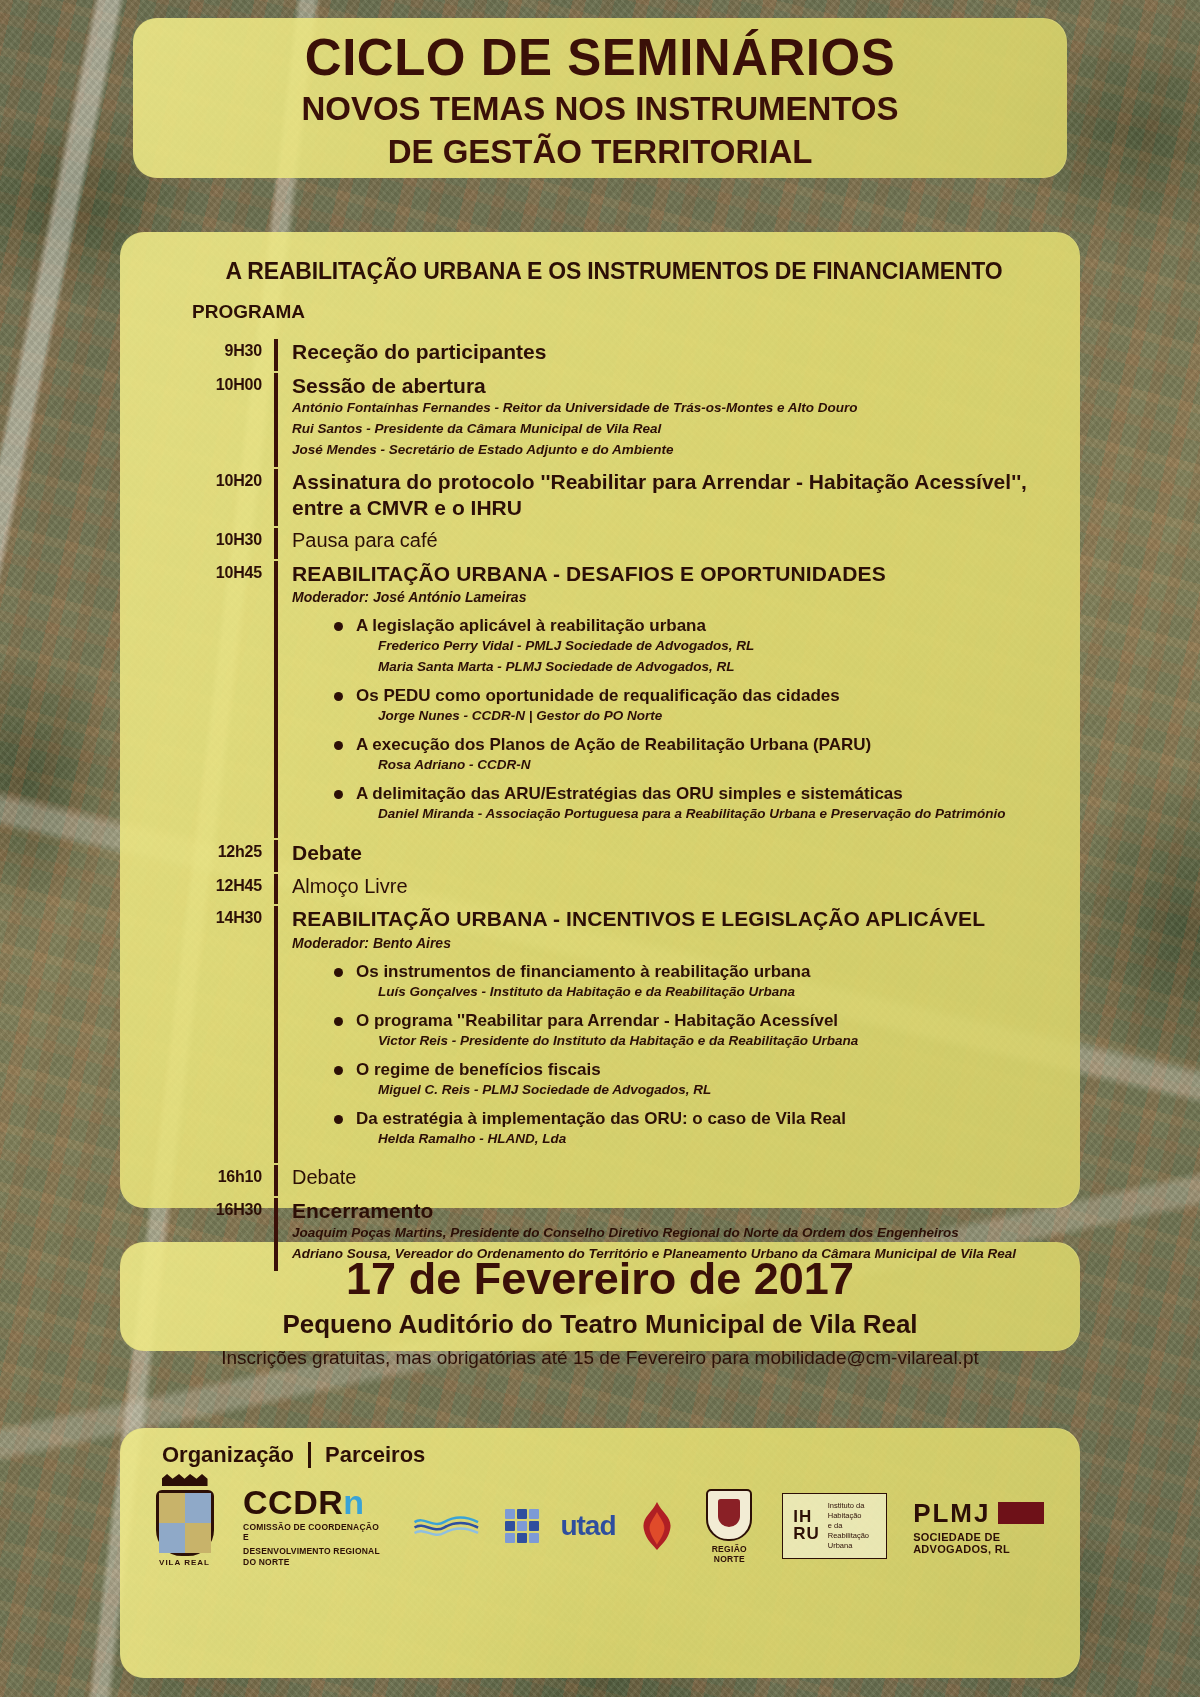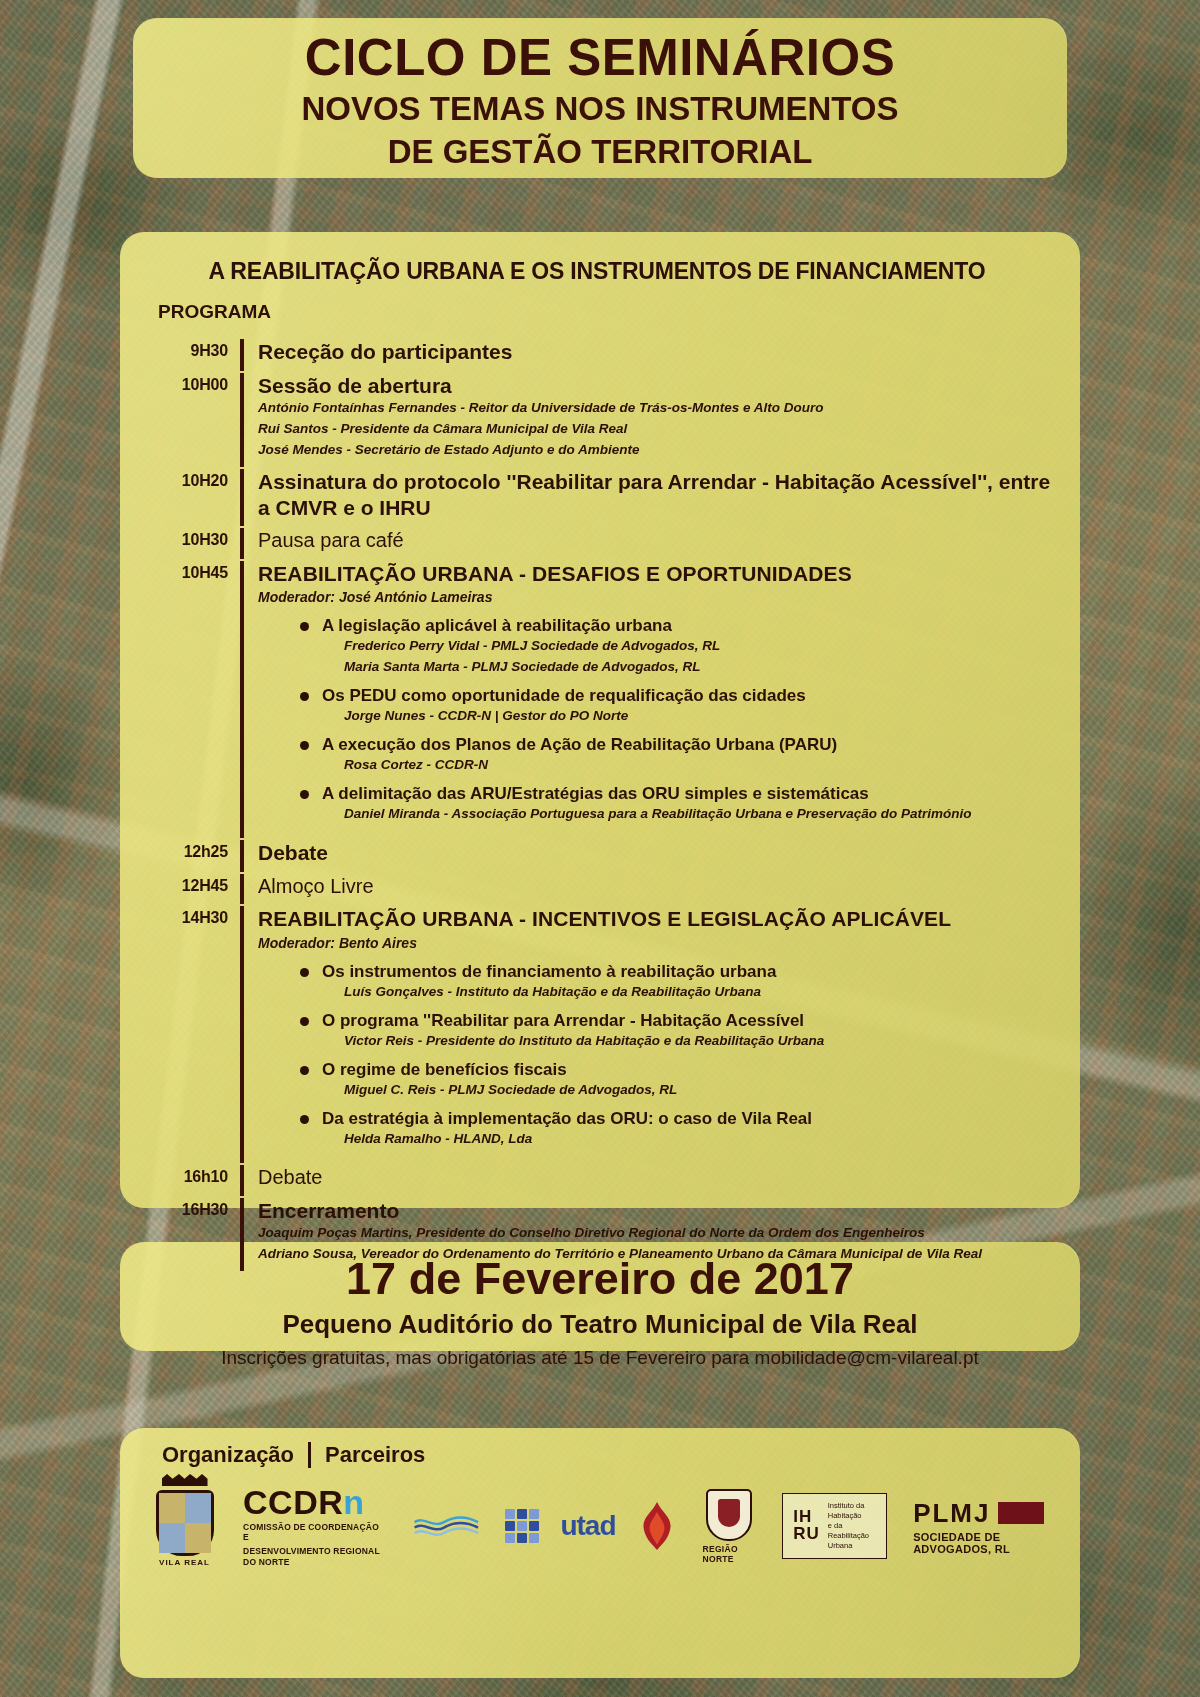--- a/index.html
+++ b/index.html
@@ -81,21 +81,21 @@
     font-size: 33px;
     font-weight: bold;
     color: #3a1008;
     line-height: 1.17;
     margin-top: 4px;
   }
 
   
   #program-panel {
     left: 120px; top: 232px; width: 960px; height: 976px;
-    padding: 26px 22px 14px 16px;
+    padding: 26px 22px 14px 50px;
   }
   .section-title {
     font-size: 23px; font-weight: bold; color: #2c0f06;
     text-align: center; margin-bottom: 16px; letter-spacing: -0.2px;
   }
   .programa-label {
     font-size: 19px; font-weight: bold; color: #2c0f06;
     margin-left: 22px; margin-bottom: 16px;
   }
 
@@ -213,21 +213,21 @@
   .utad { display: flex; align-items: center; gap: 21px; }
   .utad-mark { width: 34px; height: 34px; display: grid; grid-template-columns: repeat(3,1fr); gap: 2px; }
   .utad-mark i { display:block; background:#2f4f9e; border-radius:1px; }
   .utad-mark i.lt { background:#7d9ad6; }
   .utad-word { font-size: 28px; font-weight: bold; color: #2f4f9e; letter-spacing: -1px; }
   .utad-flame {
     width: 40px; height: 52px; position: relative;
   }
 
   
-  .rnorte { }
+  .rnorte { text-align: center; }
   .rnorte-seal {
     width: 46px; height: 52px; margin: 0 auto;
     background: #f2ecd4; border: 2px solid #2c0f06;
     border-radius: 5px 5px 22px 22px; position: relative;
   }
   .rnorte-seal::before {
     content:""; position:absolute; left:50%; top:8px; transform:translateX(-50%);
     width: 22px; height: 28px; background: #8a2026; border-radius:3px 3px 12px 12px;
   }
   .rnorte-txt { font-size: 8.5px; font-weight: bold; color: #2c0f06; margin-top: 3px; letter-spacing:0.3px; }
@@ -313,21 +313,21 @@
                 <span class="dot"></span>
                 <span class="bullet-text">Os PEDU como oportunidade de requalificação das cidades</span>
               </div>
               <div class="speaker bullet-speaker">Jorge Nunes - CCDR-N | Gestor do PO Norte</div>
             </div>
             <div class="bullet-item">
               <div class="bullet-line">
                 <span class="dot"></span>
                 <span class="bullet-text">A execução dos Planos de Ação de Reabilitação Urbana (PARU)</span>
               </div>
-              <div class="speaker bullet-speaker">Rosa Cortez - CCDR-N</div>
+              <div class="speaker bullet-speaker">Rosa Adriano - CCDR-N</div>
             </div>
             <div class="bullet-item">
               <div class="bullet-line">
                 <span class="dot"></span>
                 <span class="bullet-text">A delimitação das ARU/Estratégias das ORU simples e sistemáticas</span>
               </div>
               <div class="speaker bullet-speaker">Daniel Miranda - Associação Portuguesa para a Reabilitação Urbana e Preservação do Património</div>
             </div>
           </div>
         </div>

